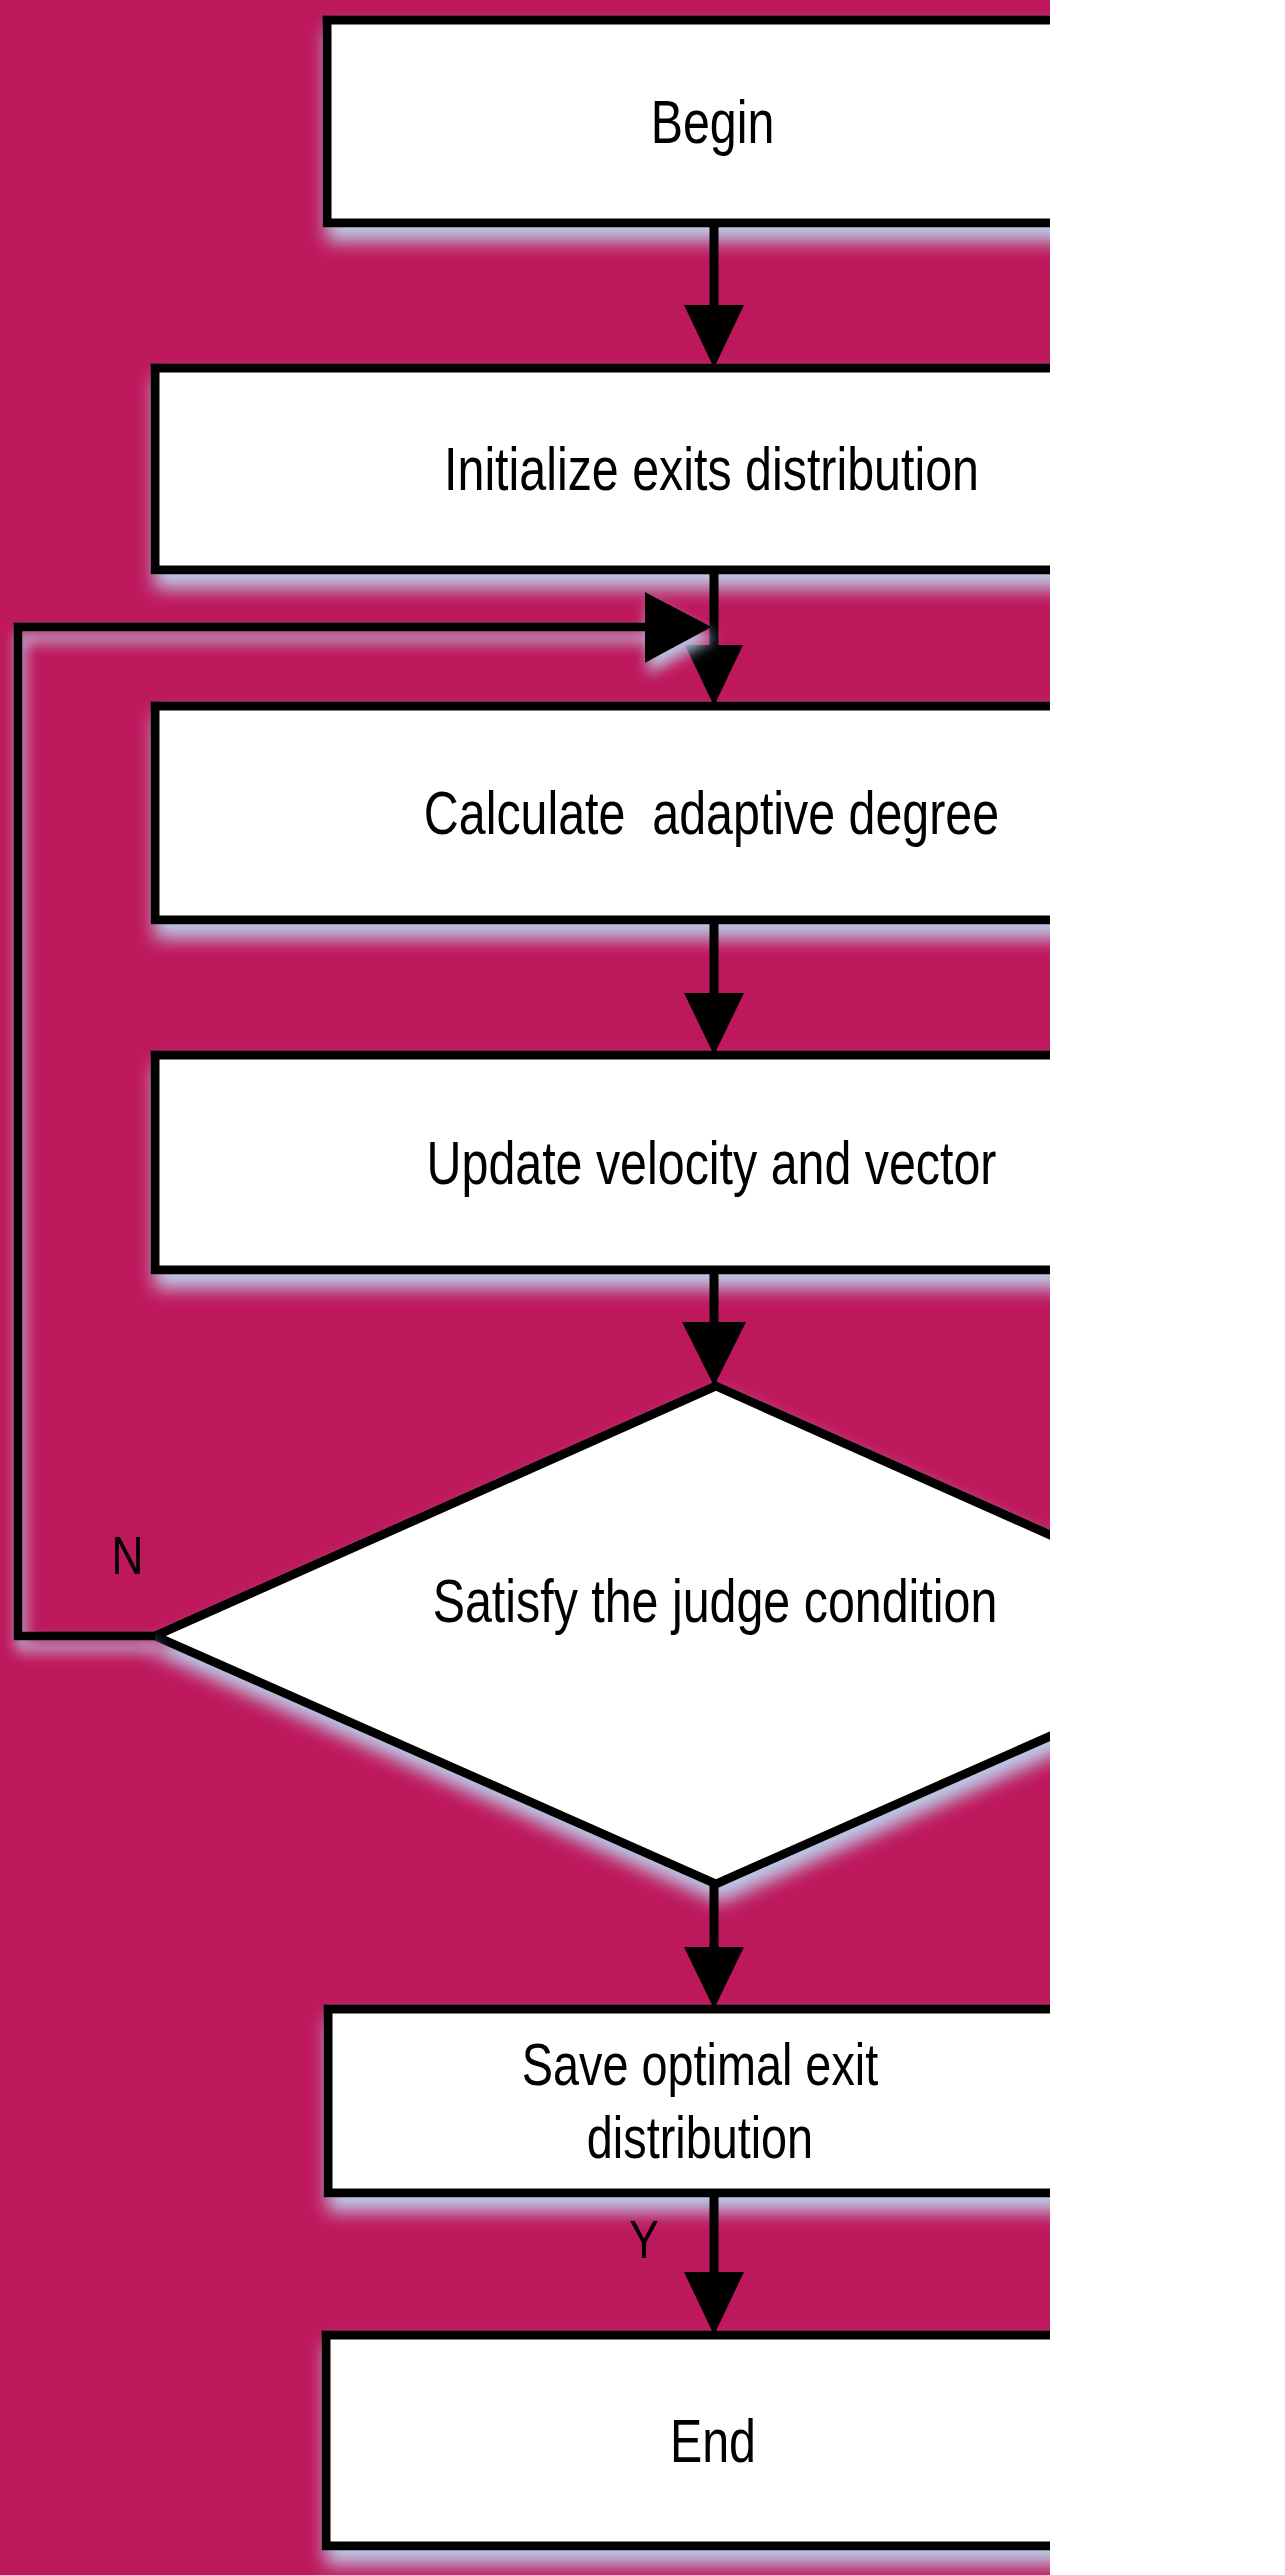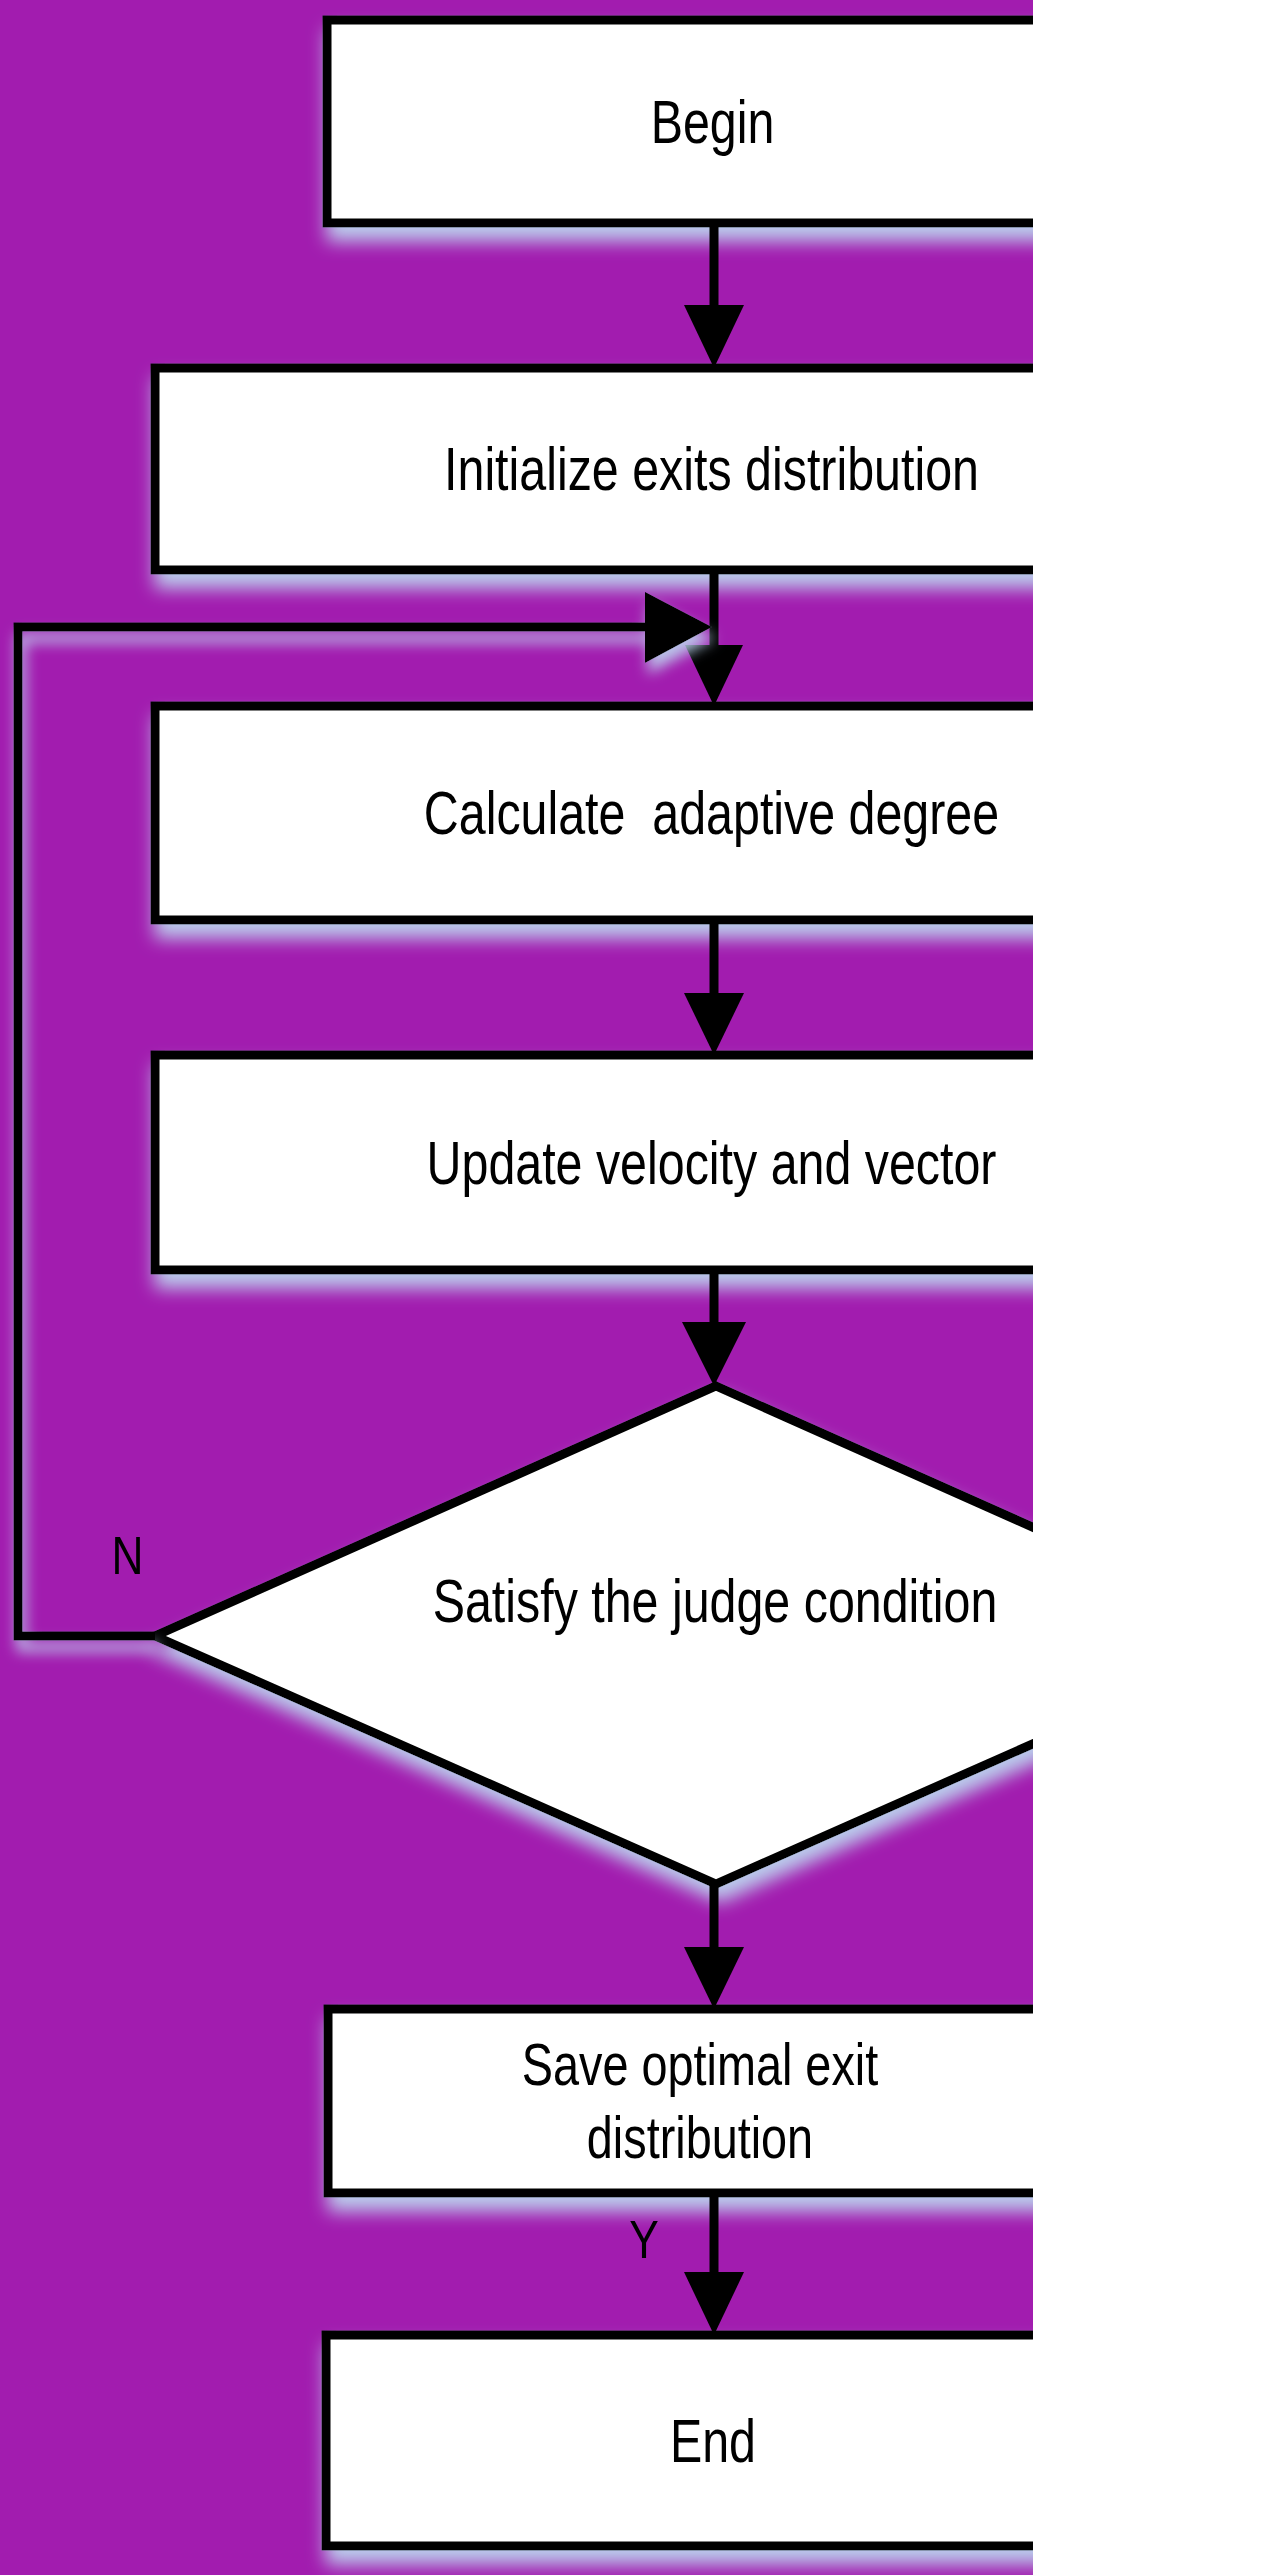--- a/index.html
+++ b/index.html
@@ -4,23 +4,24 @@
 <style>
   html, body {
     margin: 0;
     padding: 0;
     background: #ffffff;
   }
   #canvas {
     position: relative;
     width: 1033px;
     height: 2575px;
-    background: #a21caf;
+    background: #be185d;
     overflow: hidden;
     font-family: "Liberation Sans", "DejaVu Sans", sans-serif;
+    padding-left: 17px;
   }
   #flow-svg {
     position: absolute;
     left: 0;
     top: 0;
     width: 1285px;
     height: 2575px;
   }
   .node-text {
     position: absolute;

